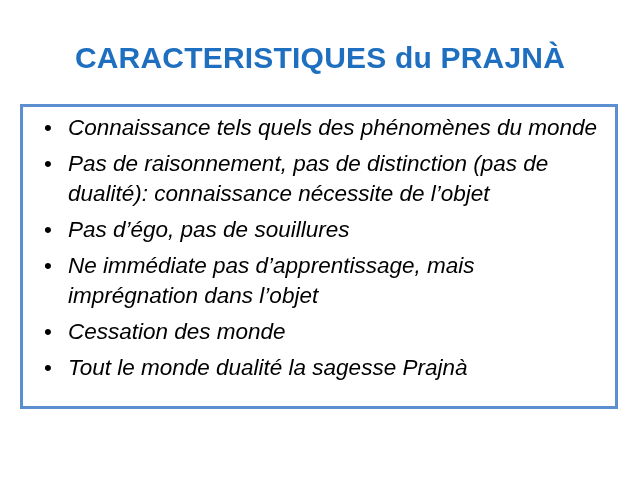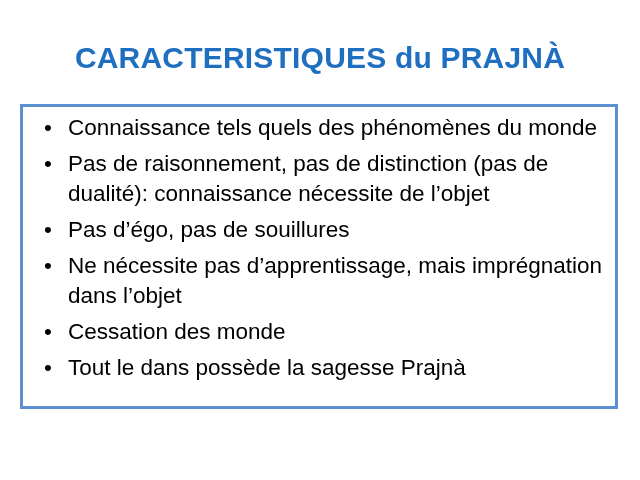--- a/index.html
+++ b/index.html
@@ -66,20 +66,21 @@
     position: absolute;
     left: 9px;
     top: 0;
     width: 16px;
     font-size: 22.5px;
     line-height: 30px;
     color: #000000;
   }
   .bullet-text {
     display: block;
+    font-style: italic;
   }
 </style>
 </head>
 <body>
 
 <div class="slide">
 
   <div class="slide-title">CARACTERISTIQUES du PRAJNÀ</div>
 
   <div class="content-box">
@@ -95,29 +96,29 @@
         <span class="bullet-text">Pas de raisonnement, pas de distinction (pas de dualité): connaissance nécessite de l’objet</span>
       </li>
 
       <li class="bullet-item">
         <span class="bullet-marker">•</span>
         <span class="bullet-text">Pas d’égo, pas de souillures</span>
       </li>
 
       <li class="bullet-item">
         <span class="bullet-marker">•</span>
-        <span class="bullet-text">Ne nécessite pas d’apprentissage, mais imprégnation dans l’objet</span>
+        <span class="bullet-text">Ne immédiate pas d’apprentissage, mais imprégnation dans l’objet</span>
       </li>
 
       <li class="bullet-item">
         <span class="bullet-marker">•</span>
         <span class="bullet-text">Cessation des monde</span>
       </li>
 
       <li class="bullet-item">
         <span class="bullet-marker">•</span>
-        <span class="bullet-text">Tout le dans possède la sagesse Prajnà</span>
+        <span class="bullet-text">Tout le monde dualité la sagesse Prajnà</span>
       </li>
 
     </ul>
   </div>
 
 </div>
 
 </body></html>

